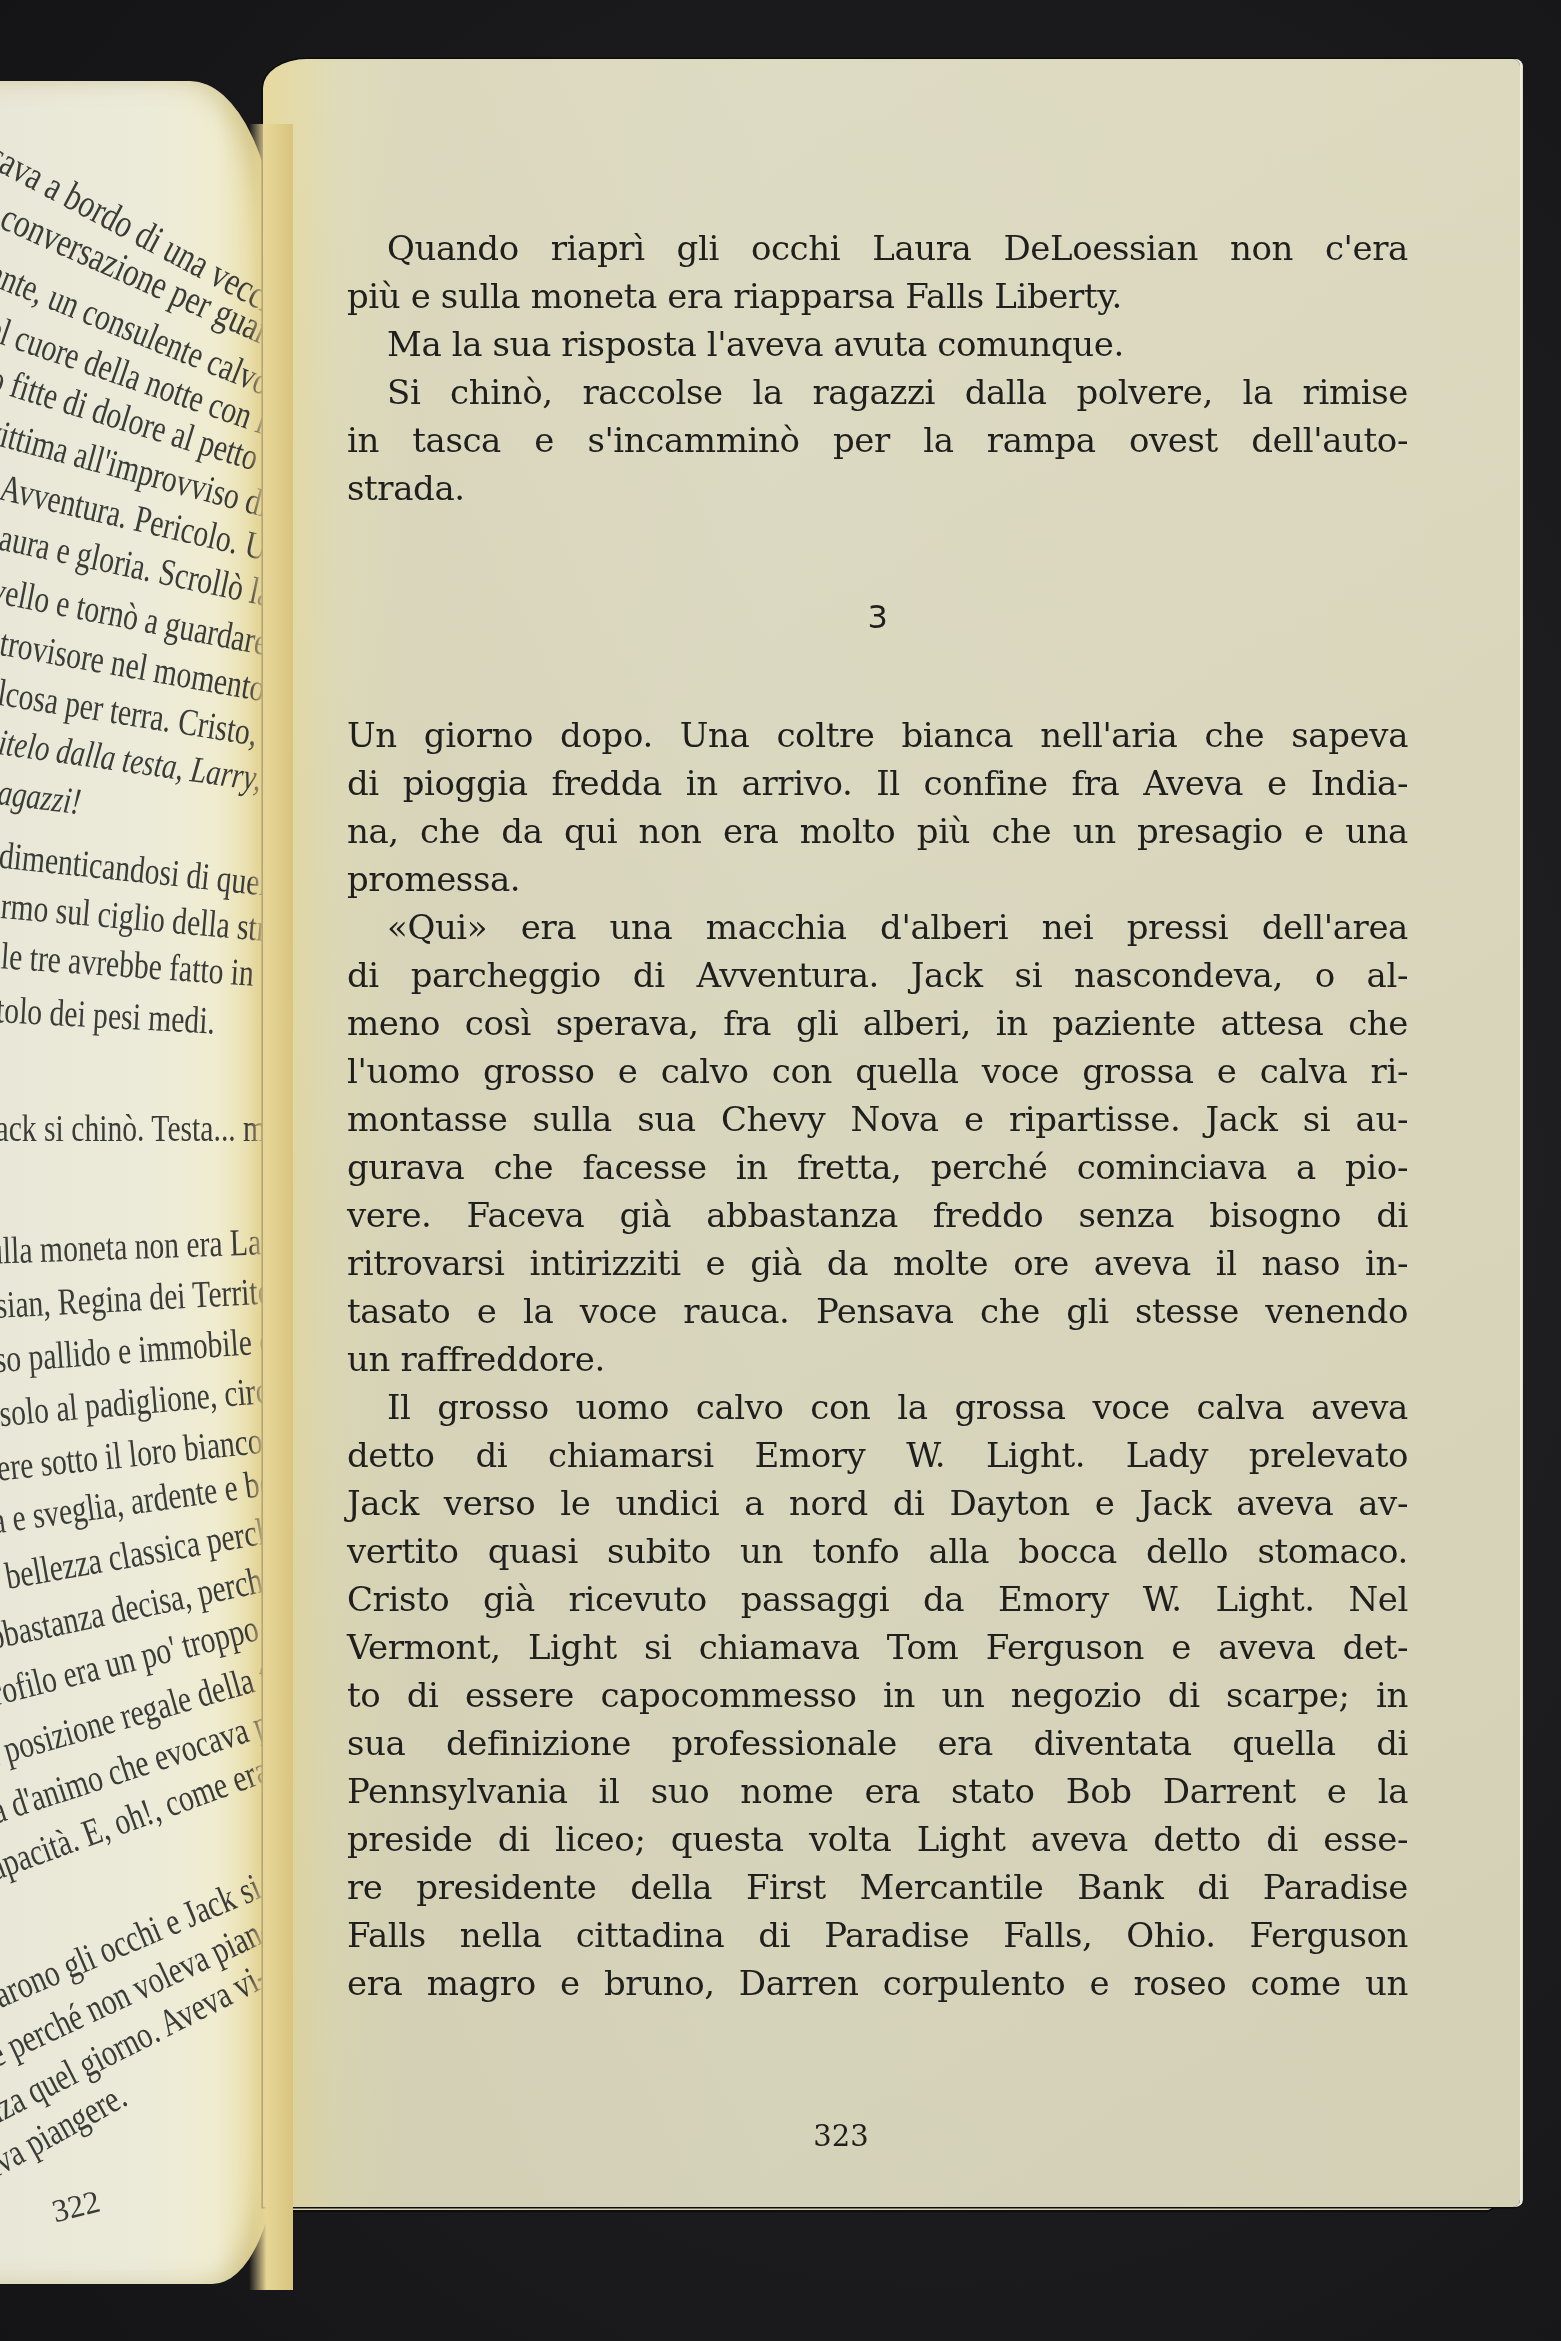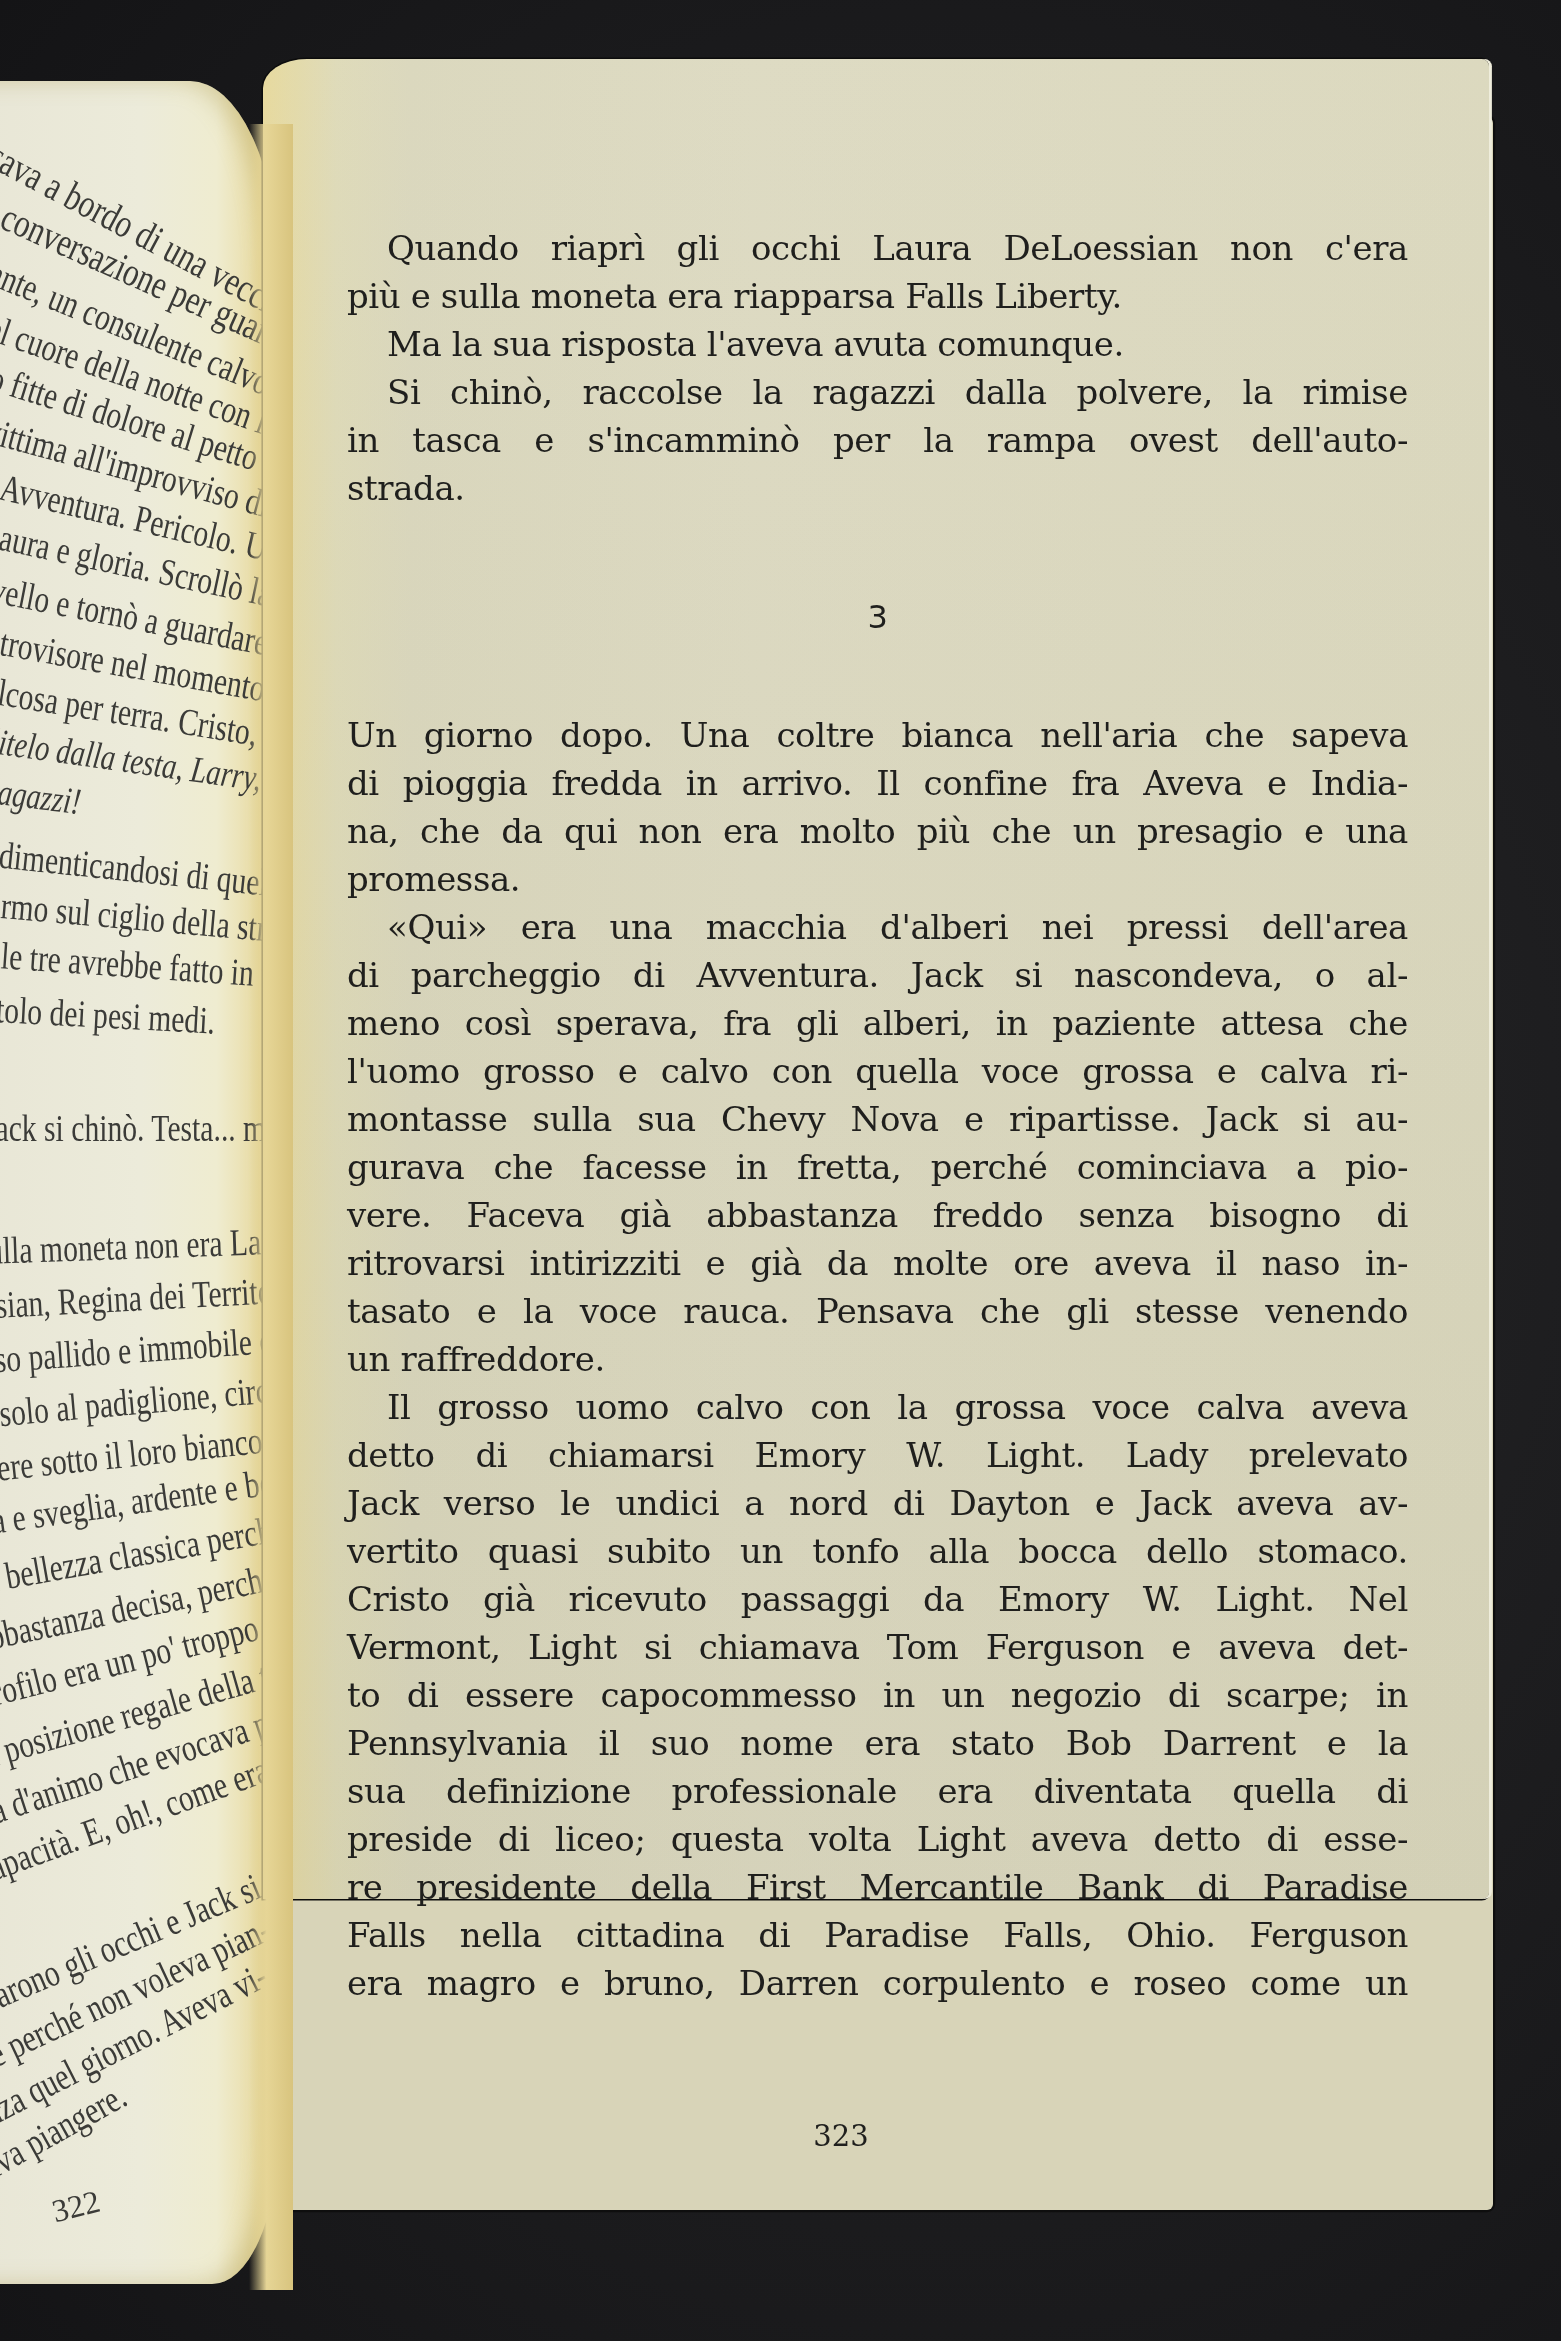--- a/index.html
+++ b/index.html
@@ -77,27 +77,28 @@
       height: 2093px;
       background: #d8d4b8;
       border-radius: 0 5.9px 5.9px 0;
       box-shadow: 0 0 0 2.2px #0e0e0e;
     }
     .right-page {
       position: absolute;
       left: 263px;
       top: 59px;
       width: 1226px;
-      height: 1840px;
+      height: 2148px;
       background:
         linear-gradient(90deg, #e6d89a 0%, #ddd9b6 6%, #d9d6bb 12%, #dcd9c0 40%, #dad7bc 100%);
       border-top-right-radius: 7.3px;
       border-bottom-right-radius: 7.3px;
       border-top-left-radius: 44px 29px;
       box-shadow: 2.9px 0 0 #efeddc, 0 0 0 1.5px #0c0c0c;
+      padding-left: 31px;
     }
     .right-page::before {
       content: "";
       position: absolute;
       inset: 0;
       background: linear-gradient(180deg, rgba(255,255,255,0.05) 0%, rgba(0,0,0,0.03) 100%);
       border-radius: inherit;
       pointer-events: none;
     }
     .right-text {
@@ -213,22 +214,22 @@
         <span class="line">ritrovarsi intirizziti e già da molte ore aveva il naso in-</span>
         <span class="line">tasato e la voce rauca. Pensava che gli stesse venendo</span>
         <span class="line last">un raffreddore.</span>
         <span class="line indent">Il grosso uomo calvo con la grossa voce calva aveva</span>
         <span class="line">detto di chiamarsi Emory W. Light. Lady prelevato</span>
         <span class="line">Jack verso le undici a nord di Dayton e Jack aveva av-</span>
         <span class="line">vertito quasi subito un tonfo alla bocca dello stomaco.</span>
         <span class="line">Cristo già ricevuto passaggi da Emory W. Light. Nel</span>
         <span class="line">Vermont, Light si chiamava Tom Ferguson e aveva det-</span>
         <span class="line">to di essere capocommesso in un negozio di scarpe; in</span>
+        <span class="line">sua definizione professionale era diventata quella di</span>
         <span class="line">Pennsylvania il suo nome era stato Bob Darrent e la</span>
-        <span class="line">sua definizione professionale era diventata quella di</span>
         <span class="line">preside di liceo; questa volta Light aveva detto di esse-</span>
         <span class="line">re presidente della First Mercantile Bank di Paradise</span>
         <span class="line">Falls nella cittadina di Paradise Falls, Ohio. Ferguson</span>
         <span class="line">era magro e bruno, Darren corpulento e roseo come un</span>
       </div>
   </div>
   <div class="right-pagenum">323</div>
 </div>
 
 

